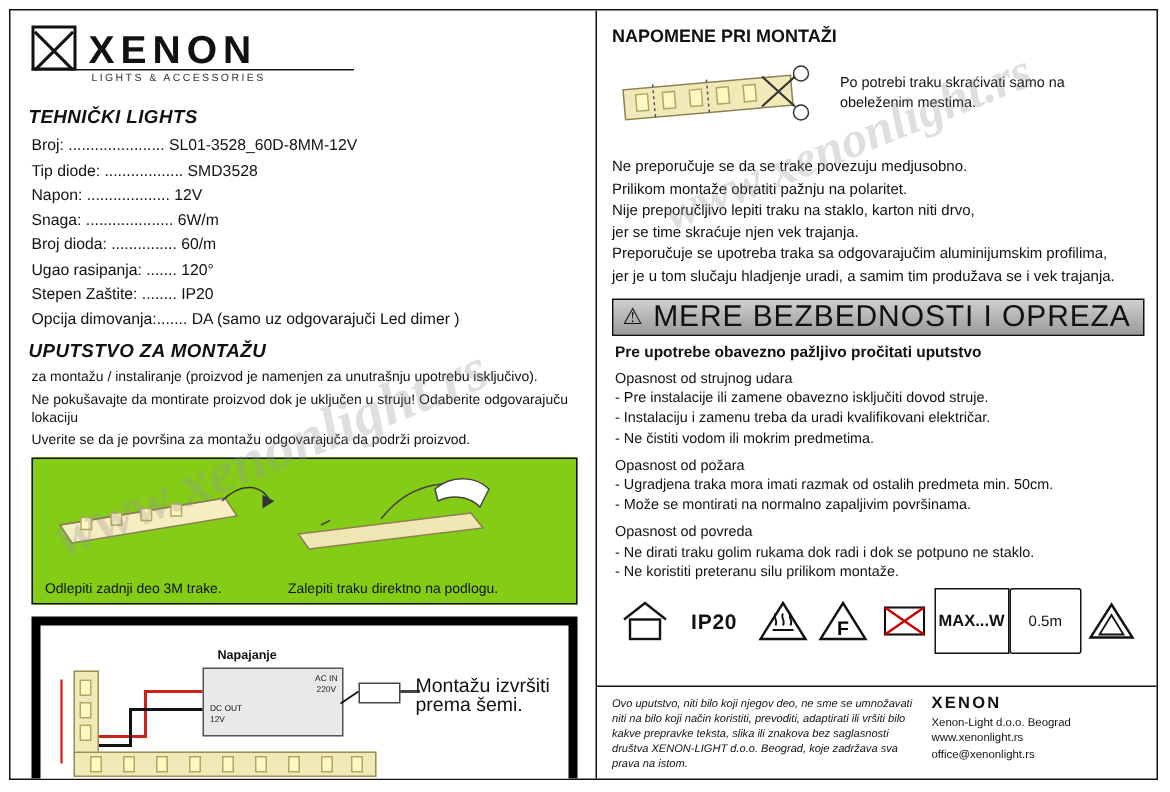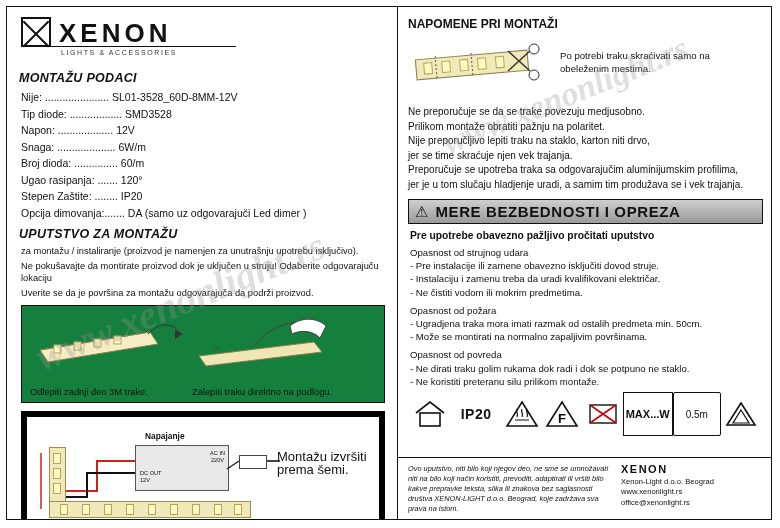--- a/index.html
+++ b/index.html
@@ -103,21 +103,21 @@
     font-size:9.3px;
     line-height:12.6px;
   }
   .instr p{margin:0 0 2px 0;}
 
   .figbox{
     position:relative;
     margin:6px 4px 0 4px;
     border:1px solid #111;
     height:98px;
-    background:#15803d;
+    background:#84cc16;
     box-sizing:border-box;
   }
   .fig-cap{
     font-size:9.3px;line-height:12px;
     position:absolute;bottom:4px;
   }
   .cap-left{left:8px;width:150px;}
   .cap-right{left:170px;width:170px;}
 
   .diagbox{
@@ -191,21 +191,21 @@
     background:linear-gradient(to bottom,#cfcfcf,#9a9a9a);
     height:25px;
     display:flex;align-items:center;
     padding-left:6px;
     box-sizing:border-box;
   }
   .safety-bar .warn{
     font-size:15px;margin-right:7px;line-height:1;
   }
   .safety-bar .title{
-    font-size:15px;font-weight:bold;letter-spacing:.6px;
+    font-size:20px;font-weight:normal;letter-spacing:.6px;
   }
   .safety-sub{
     font-size:10.3px;font-weight:bold;
     margin:6px 0 5px 2px;
   }
   .hazard{
     font-size:9.6px;line-height:13.2px;
     margin:0 0 5px 2px;
   }
   .hazard .h-title{display:block;}
@@ -269,25 +269,25 @@
 
   <div class="col-left">
 
     <div class="logo-wrap">
       <div class="logo-x"></div>
       <div class="logo-word">XENON</div>
       <div class="logo-rule"></div>
       <div class="logo-sub">LIGHTS &amp; ACCESSORIES</div>
     </div>
 
-    <h2 class="sec">MONTAŽU PODACI</h2>
+    <h2 class="sec">TEHNIČKI LIGHTS</h2>
 
     <div class="specs">
       <div>
-        <span class="lbl">Nije: ......................</span>
+        <span class="lbl">Broj: ......................</span>
         <span class="val">SL01-3528_60D-8MM-12V</span>
       </div>
       <div>
         <span class="lbl">Tip diode: ..................</span>
         <span class="val">SMD3528</span>
       </div>
       <div>
         <span class="lbl">Napon: ...................</span>
         <span class="val">12V</span>
       </div>

